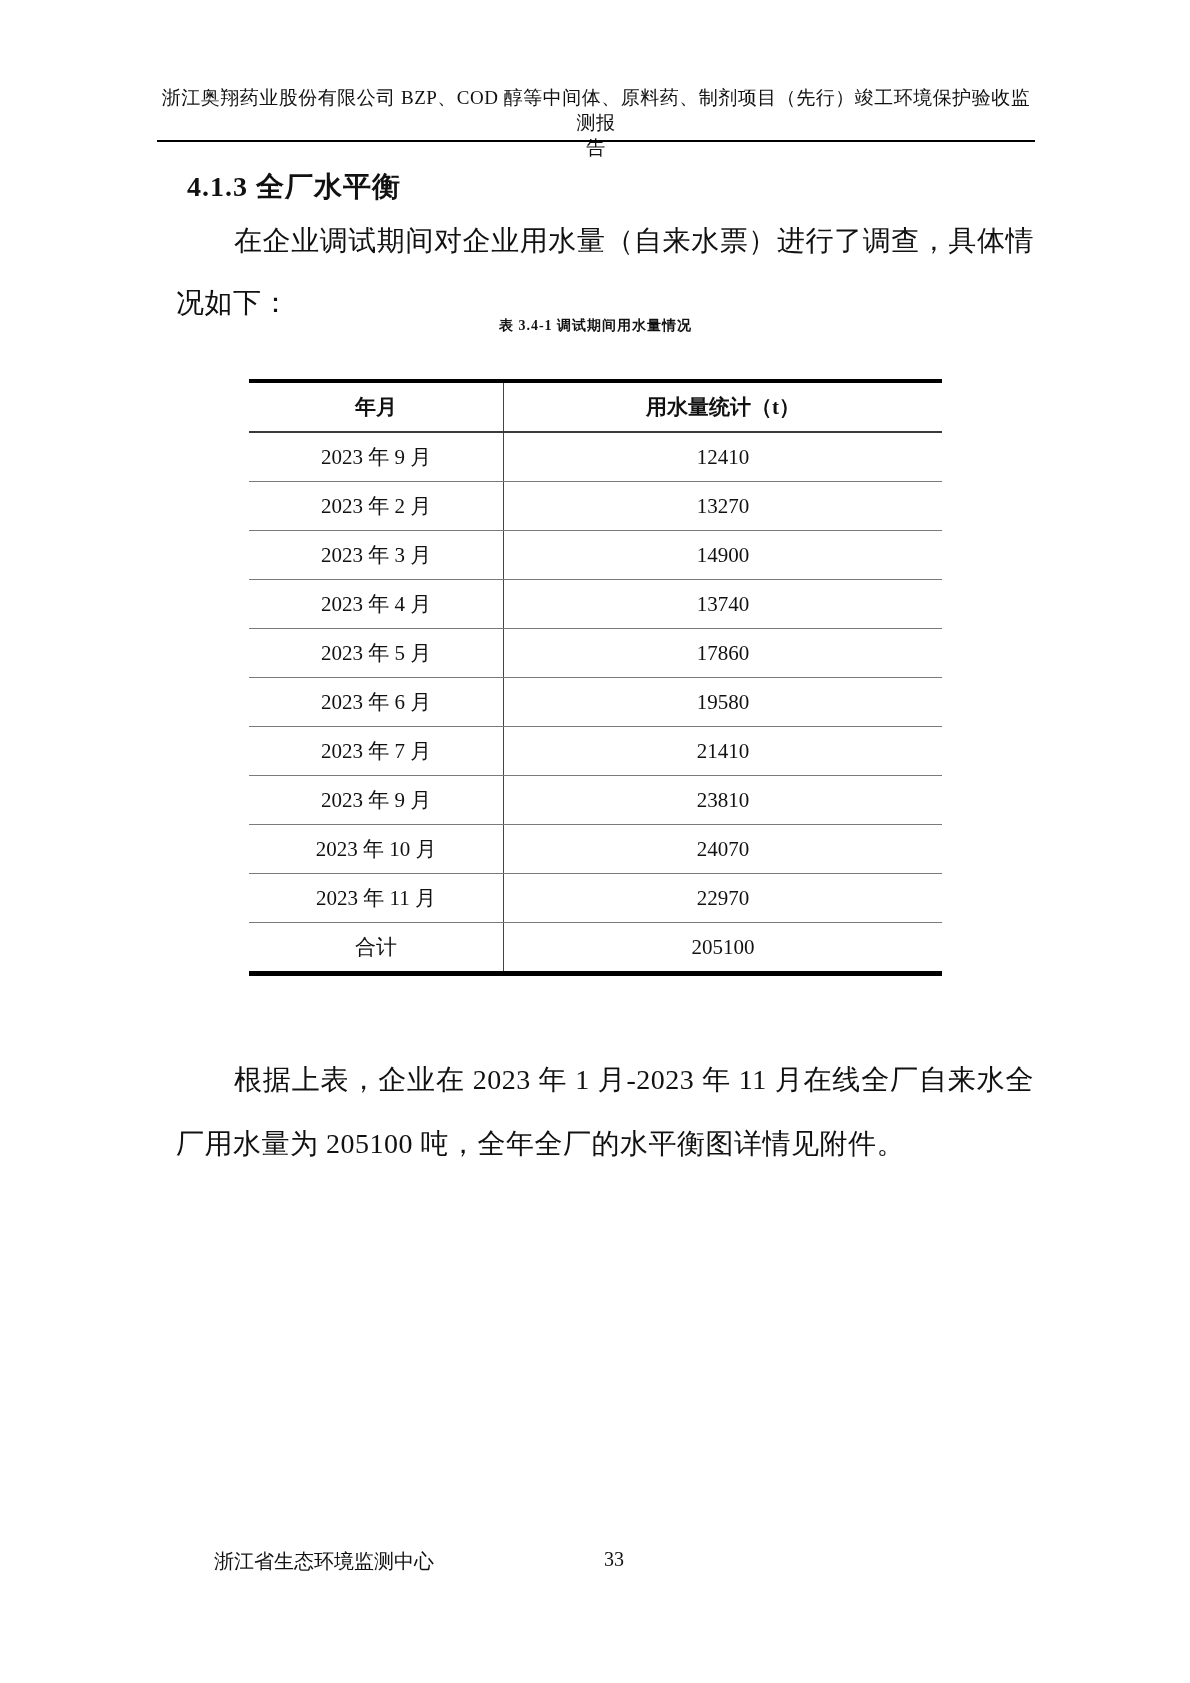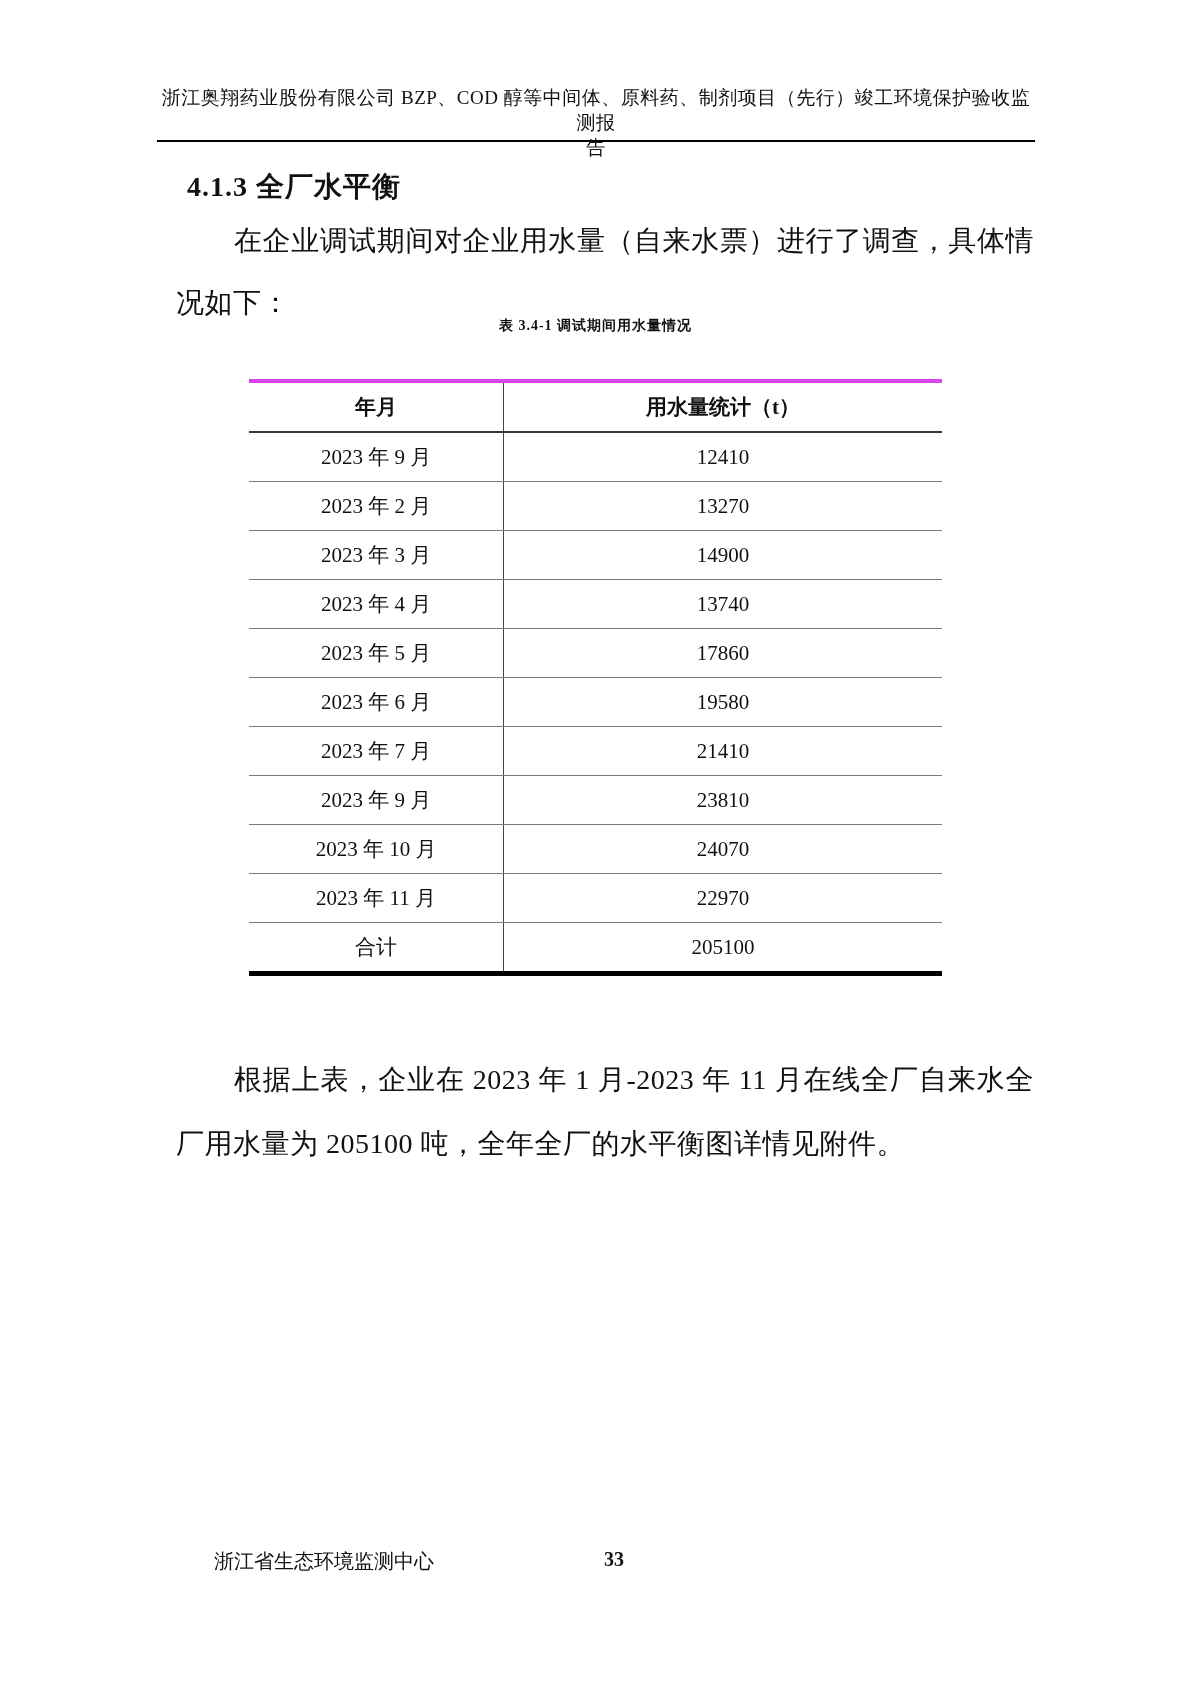--- a/index.html
+++ b/index.html
@@ -73,21 +73,21 @@
     letter-spacing: 1px;
   }
 
   
   .water-table {
     position: absolute;
     top: 379px;
     left: 249px;
     width: 693px;
     border-collapse: collapse;
-    border-top: 4px solid #d946ef;
+    border-top: 4px solid #000000;
     border-bottom: 5px solid #000000;
     font-size: 21px;
   }
   .water-table th, .water-table td {
     height: 48px;
     padding: 0;
     text-align: center;
     vertical-align: middle;
     font-weight: normal;
   }
@@ -102,21 +102,21 @@
   
   .doc-footer {
     position: absolute;
     top: 1548px;
     left: 0;
     width: 1074px;
     height: 28px;
     font-size: 20px;
   }
   .footer-org { position: absolute; left: 214px; }
-  .page-num   { position: absolute; left: 604px; font-weight: bold; }
+  .page-num   { position: absolute; left: 604px; }
 </style>
 </head>
 <body>
 
 <div class="page">
 
   <div class="doc-header">
     <div>浙江奥翔药业股份有限公司 BZP、COD 醇等中间体、原料药、制剂项目（先行）竣工环境保护验收监测报</div>
     <div>告</div>
   </div>

